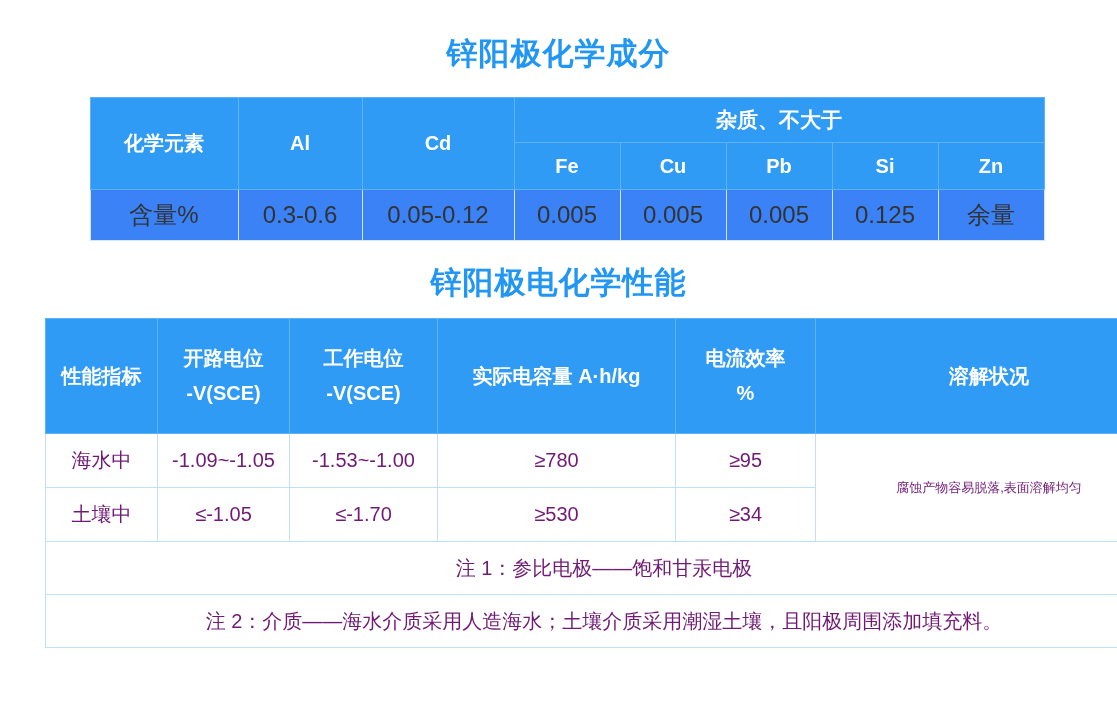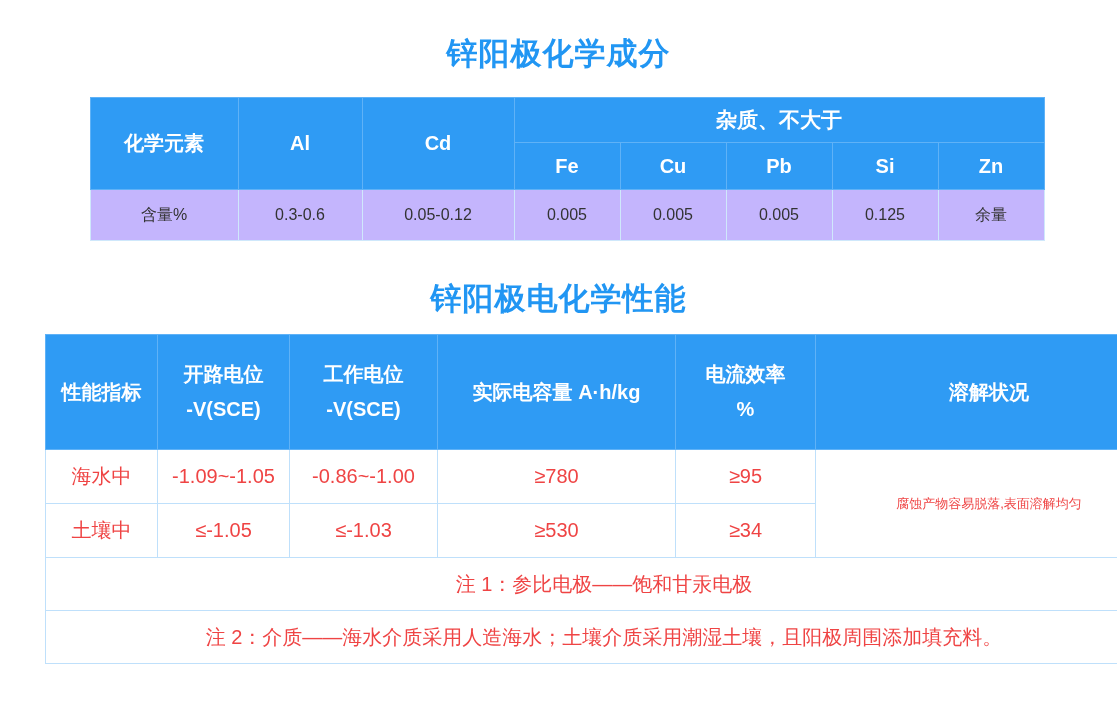--- a/index.html
+++ b/index.html
@@ -22,21 +22,21 @@
 
   
   .title {
     text-align: center;
     color: #2196f3;
     font-size: 31px;
     font-weight: bold;
     letter-spacing: 1px;
   }
   #title-1 { margin-top: 33px; }
-  #title-2 { margin-top: 37px; margin-bottom: 14px; }
+  #title-2 { margin-top: 21px; margin-bottom: 14px; }
 
   
   .t1-wrap {
     width: 938px;
     margin: 22px auto 0 auto;
   }
   table.t1 {
     border-collapse: collapse;
     width: 100%;
     table-layout: fixed;
@@ -58,23 +58,23 @@
     height: 42px;
   }
   table.t1 th.sub {
     height: 44px;
   }
   table.t1 th.tall {
     height: 86px;
     margin-top: 32px;
   }
   table.t1 td {
-    background: #c4b5fd;
+    background: #3b82f6;
     height: 48px;
-    font-size: 16px;
+    font-size: 24px;
     color: #333333;
     margin-top: 10px;
   }
   .c1 { width: 148px; }
   .c2 { width: 124px; }
   .c3 { width: 152px; }
   .c4, .c5, .c6, .c7, .c8 { width: 106px; }
 
   
   .t2-wrap {
@@ -97,21 +97,21 @@
     color: #ffffff;
     font-weight: bold;
     font-size: 20px;
     height: 112px;
     border-color: #5fb2f7;
     line-height: 1.75;
   }
   table.t2 td {
     background: #ffffff;
     font-size: 20px;
-    color: #ef4444;
+    color: #701a75;
     height: 51px;
   }
   table.t2 td.note {
     height: 50px;
     font-size: 20px;
   }
   table.t2 td.dissolve {
     font-size: 13px;
   }
   .d1 { width: 112px; }
@@ -198,29 +198,29 @@
             <div>电流效率</div>
             <div>%</div>
           </th>
           <th>溶解状况</th>
         </tr>
       </thead>
       <tbody>
         <tr>
           <td>海水中</td>
           <td>-1.09~-1.05</td>
-          <td>-0.86~-1.00</td>
+          <td>-1.53~-1.00</td>
           <td>≥780</td>
           <td>≥95</td>
           <td class="dissolve" rowspan="2">腐蚀产物容易脱落,表面溶解均匀</td>
         </tr>
         <tr>
           <td>土壤中</td>
           <td>≤-1.05</td>
-          <td>≤-1.03</td>
+          <td>≤-1.70</td>
           <td>≥530</td>
           <td>≥34</td>
         </tr>
         <tr>
           <td class="note" colspan="6">注 1：参比电极——饱和甘汞电极</td>
         </tr>
         <tr>
           <td class="note" colspan="6">注 2：介质——海水介质采用人造海水；土壤介质采用潮湿土壤，且阳极周围添加填充料。</td>
         </tr>
       </tbody>

